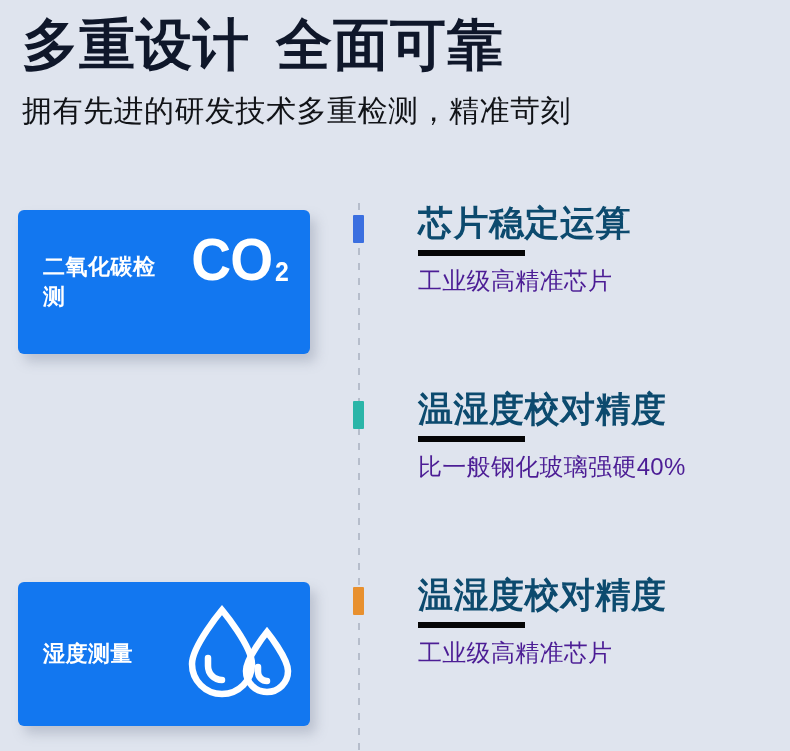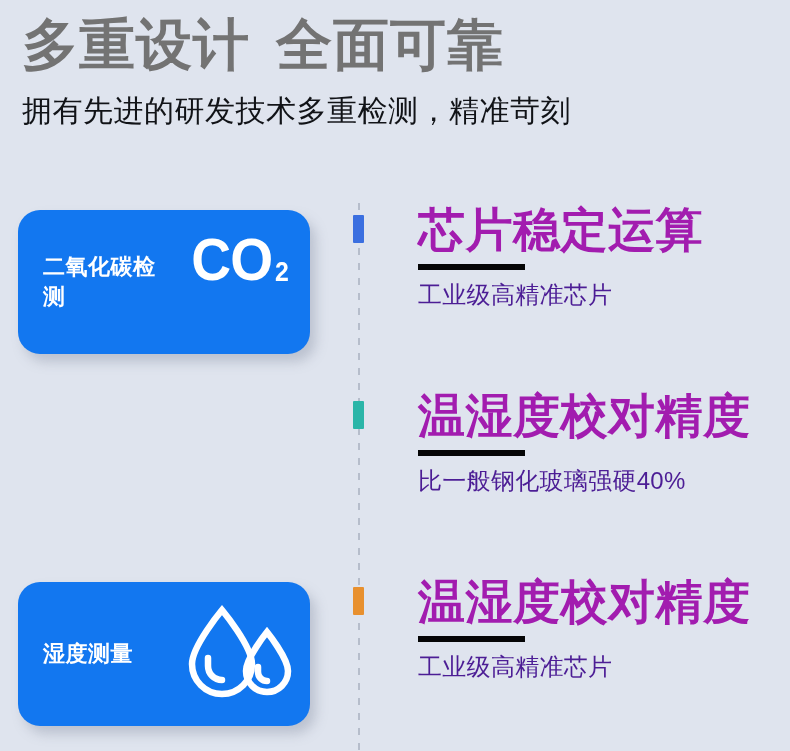--- a/index.html
+++ b/index.html
@@ -7,38 +7,38 @@
     width:790px; height:751px;
     background:#dfe4ee;
     font-family:"Liberation Sans","DejaVu Sans",sans-serif;
     overflow:hidden;
   }
   .page { position:relative; width:790px; height:751px; background:#dfe4ee; }
 
   
   .header { position:absolute; left:22px; top:14px; width:740px; }
   .headline {
-    font-size:56px; font-weight:bold; color:#737373;
+    font-size:56px; font-weight:bold; color:#0f172a;
     letter-spacing:1px; line-height:1.12; white-space:nowrap;
   }
   .headline .gap { display:inline-block; width:26px; }
   .subhead {
     margin-top:14px; font-size:30px; color:#111317;
     font-weight:400; letter-spacing:0.5px; white-space:nowrap;
   }
 
   
   .rows { position:absolute; left:0; top:203px; width:790px; height:548px; }
   .row { position:relative; height:186px; }
 
   
   .card {
     position:absolute; left:18px; top:7px;
     width:292px; height:144px;
-    background:#1277f0; border-radius:22px;
+    background:#1277f0; border-radius:6px;
     box-shadow:6px 8px 12px rgba(120,130,150,0.34);
     display:flex; align-items:center;
   }
   .card-label {
     color:#ffffff; font-size:22px; font-weight:bold;
     line-height:1.35; margin-left:25px; width:126px;
     letter-spacing:0.5px;
   }
   .card-icon {
     position:absolute; right:9px; top:50%;
@@ -63,21 +63,21 @@
 
   
   .marker {
     position:absolute; left:353px; top:12px;
     width:11px; height:28px; border-radius:1px;
   }
 
   
   .feature { position:absolute; left:418px; top:0; width:366px; }
   .feature-title {
-    font-size:47px; font-weight:bold; color:#a21caf;
+    font-size:35px; font-weight:bold; color:#0c4a6e;
     letter-spacing:0.5px; line-height:1.15; white-space:nowrap;
   }
   .feature-rule {
     margin-top:7px; width:107px; height:6px; background:#050506;
   }
   .feature-desc {
     margin-top:9px; font-size:24px; color:#4c1d95;
     font-weight:400; letter-spacing:0.3px; white-space:nowrap;
   }
 </style>

